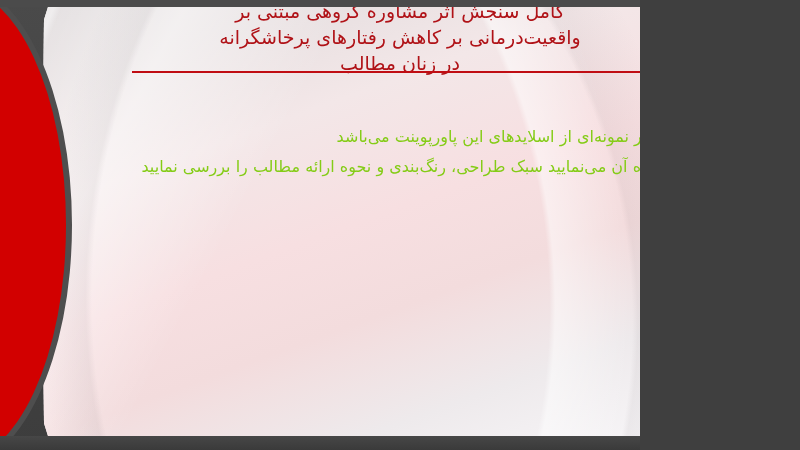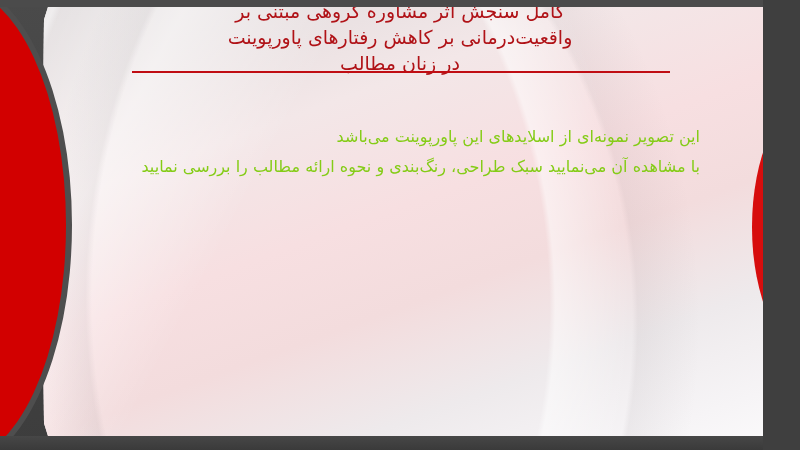--- a/index.html
+++ b/index.html
@@ -2,21 +2,21 @@
 <html><head>
 <meta charset="utf-8">
 <style>
   html, body {
     margin: 0;
     padding: 0;
     background: #3f3f3f;
   }
   #slide {
     position: relative;
-    width: 763px;
+    width: 640px;
     height: 450px;
     overflow: hidden;
     background: #464646;
     font-family: "DejaVu Sans", "Liberation Sans", sans-serif;
   }
 
   
   .frame {
     position: absolute;
     inset: 0;
@@ -194,21 +194,21 @@
   </div>
 
   <div class="red-left"></div>
   <div class="red-left-rim"></div>
   <div class="red-right"></div>
 
   <div class="content">
 
     <div class="title-block">
       <div class="title-line">کامل سنجش اثر مشاوره گروهی مبتنی بر</div>
-      <div class="title-line">واقعیت‌درمانی بر کاهش رفتارهای پاورپوینت</div>
+      <div class="title-line">واقعیت‌درمانی بر کاهش رفتارهای پرخاشگرانه</div>
       <div class="title-line">در زنان مطالب</div>
     </div>
 
     <div class="title-rule"></div>
 
     <div class="body-block">
       <div class="body-line">این تصویر نمونه‌ای از اسلایدهای این پاورپوینت می‌باشد</div>
       <div class="body-line">با مشاهده آن می‌نمایید سبک طراحی، رنگ‌بندی و نحوه ارائه مطالب را بررسی نمایید</div>
     </div>
 

